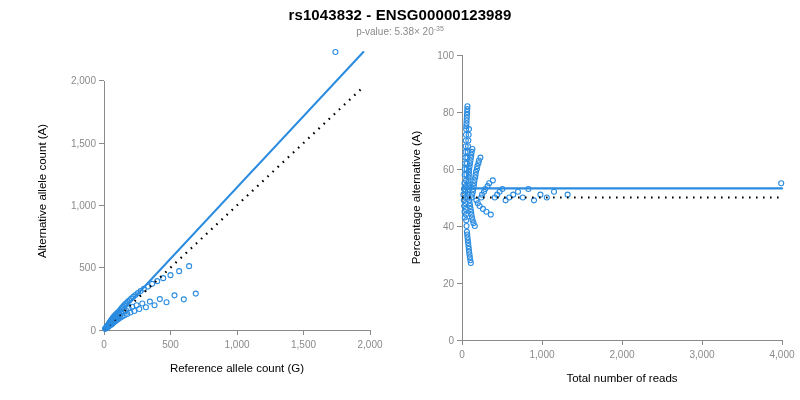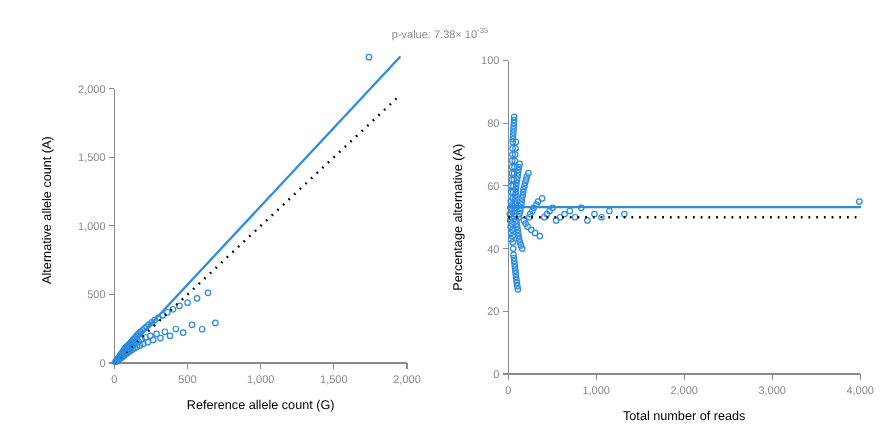--- a/index.html
+++ b/index.html
@@ -40,23 +40,24 @@
 
   .pt{fill:none;stroke:#2b8ce0;stroke-width:1.1;}
   .fitline{stroke:#2b8ce0;stroke-width:2.1;fill:none;stroke-linecap:round;}
   .refline{stroke:#000000;stroke-width:2.2;fill:none;stroke-linecap:butt;stroke-dasharray:1.6 5.4;}
 </style>
 </head>
 <body>
 
 <div id="root">
 
+  <div class="title">rs1043832 - ENSG00000123989</div>
 
   <div class="subtitle">
-    <span>p-value: 7.38× 10</span><sup>-35</sup>
+    <span>p-value: 5.38× 20</span><sup>-35</sup>
   </div>
 
   <div class="panel" id="panel-left">
     <svg class="plotsvg" id="svg-left" width="400" height="400">
         <path d="M 104 80.67264573991031 L 104 330" class="axis-line"></path>
         <path d="M 104 330 L 370 330" class="axis-line"></path>
         <line x1="99" y1="330" x2="104" y2="330" class="tick-line"></line>
         <text x="96" y="333.6" class="tick-label yt">0</text>
         <line x1="99" y1="267.6681614349776" x2="104" y2="267.6681614349776" class="tick-line"></line>
         <text x="96" y="271.2681614349776" class="tick-label yt">500</text>

